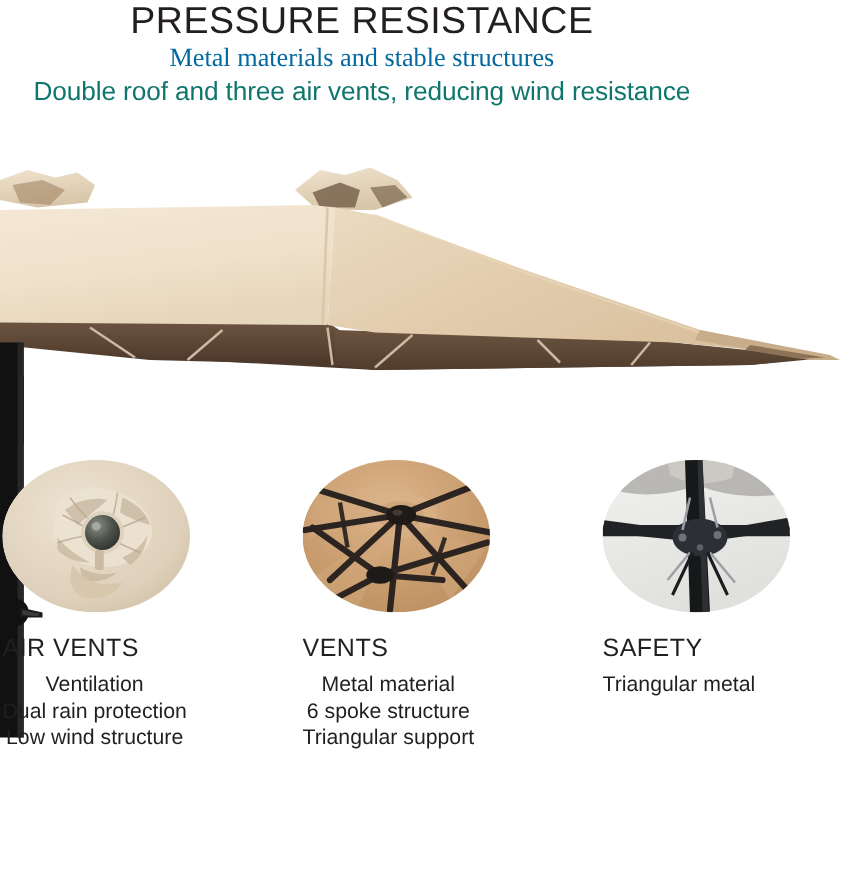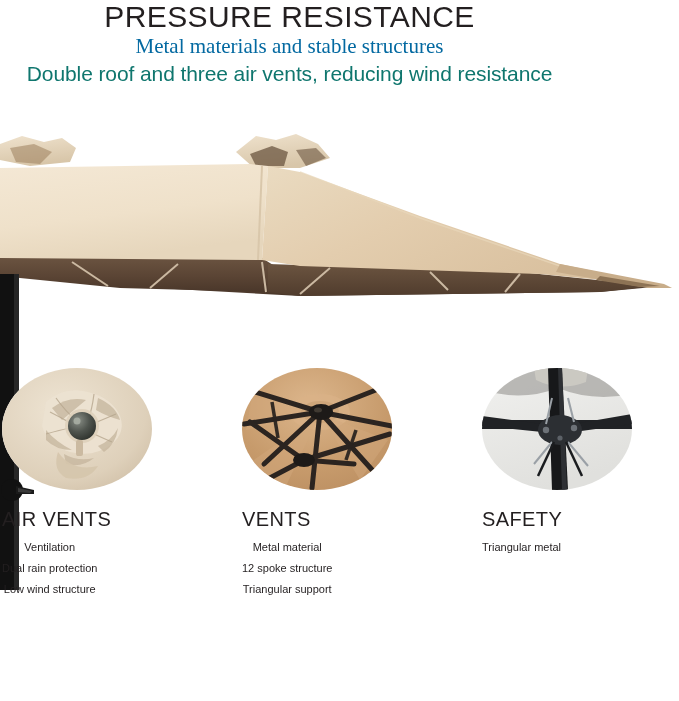--- a/index.html
+++ b/index.html
@@ -98,21 +98,21 @@
     font-size: 20px;
     line-height: 24px;
     margin-top: 17px;
     letter-spacing: 0.4px;
     color: #231f20;
     text-align: center;
   }
   .feature-lines {
     margin-top: 6px;
     text-align: center;
-    font-size: 11px;
+    font-size: 17px;
     line-height: 21px;
     color: #231f20;
   }
   .feature-lines div { white-space: nowrap; }
 </style>
 </head>
 <body>
 
 <div class="header">
   <div class="title">PRESSURE RESISTANCE</div>
@@ -298,21 +298,21 @@
         </g>
 
         <ellipse cx="79" cy="44" rx="12" ry="8" fill="#1d1a18"></ellipse>
         <ellipse cx="62" cy="92" rx="11" ry="7" fill="#1d1a18"></ellipse>
         <ellipse cx="76" cy="42" rx="4" ry="2.5" fill="#4a423a" opacity="0.8"></ellipse>
       </svg>
     </div>
     <div class="feature-title">VENTS</div>
     <div class="feature-lines">
       <div>Metal material</div>
-      <div>12 spoke structure</div>
+      <div>6 spoke structure</div>
       <div>Triangular support</div>
     </div>
   </div>
 
   <div class="feature">
     <div class="thumb">
       <svg width="150" height="122" viewBox="0 0 150 122">
         <defs>
           <linearGradient id="safeBg" x1="0" y1="0" x2="0.4" y2="1">
             <stop offset="0%" stop-color="#f1f1ef"></stop>

